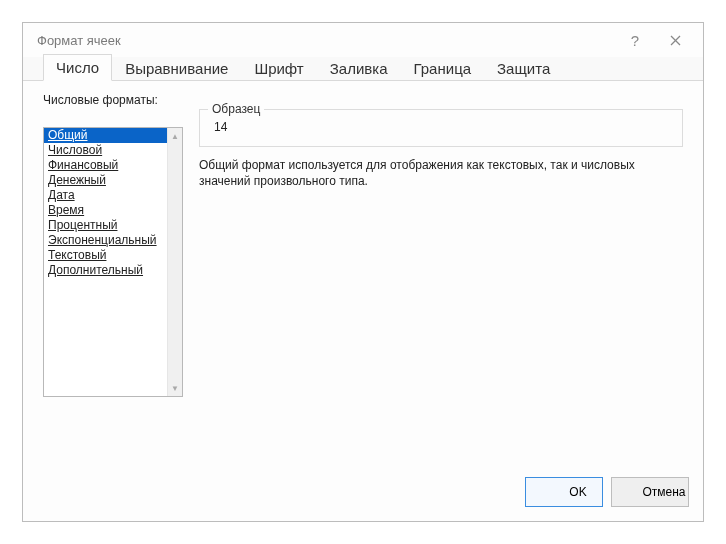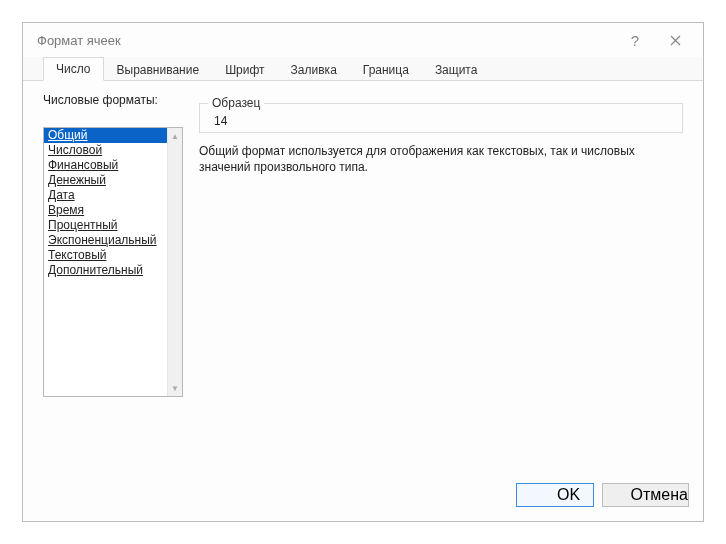--- a/index.html
+++ b/index.html
@@ -44,21 +44,21 @@
     .tabs {
       display: flex;
       align-items: flex-end;
       height: 24px;
       padding-left: 20px;
       border-bottom: 1px solid #d9d9d9;
       background: #f9f9f9;
     }
     .tab {
       padding: 4px 12px 4px 12px;
-      font-size: 12px;
+      font-size: 15px;
       color: #333;
       border: 1px solid transparent;
       border-bottom: none;
       margin-bottom: -1px;
       cursor: default;
     }
     .tab.active {
       background: #fdfdfd;
       border: 1px solid #d9d9d9;
       border-bottom: 1px solid #fdfdfd;
@@ -115,22 +115,22 @@
       display: flex;
       align-items: center;
       justify-content: center;
       color: #a9a9a9;
       font-size: 8px;
     }
     .right-col { flex: 1; }
     .sample-group {
       border: 1px solid #dcdcdc;
       position: relative;
-      padding: 10px 8px 4px 10px;
-      margin-top: 10px;
+      padding: 10px 8px 12px 10px;
+      margin-top: 16px;
     }
     .sample-legend {
       position: absolute;
       top: -8px;
       left: 8px;
       background: #fdfdfd;
       padding: 0 4px;
       font-size: 12px;
       color: #333;
     }
@@ -147,22 +147,22 @@
     }
     .button-row {
       display: flex;
       justify-content: flex-end;
       gap: 8px;
       padding: 10px 14px 14px 14px;
       background: #fdfdfd;
     }
     .btn {
       min-width: 78px;
-      height: 24px;
-      font-size: 16px;
+      height: 30px;
+      font-size: 12px;
       display: flex;
       align-items: center;
       justify-content: center;
       background: #efefef;
       border: 1px solid #bdbdbd;
       cursor: default;
       padding-left: 28px;
     }
     .btn.primary {
       border: 1px solid #3a8de0;

